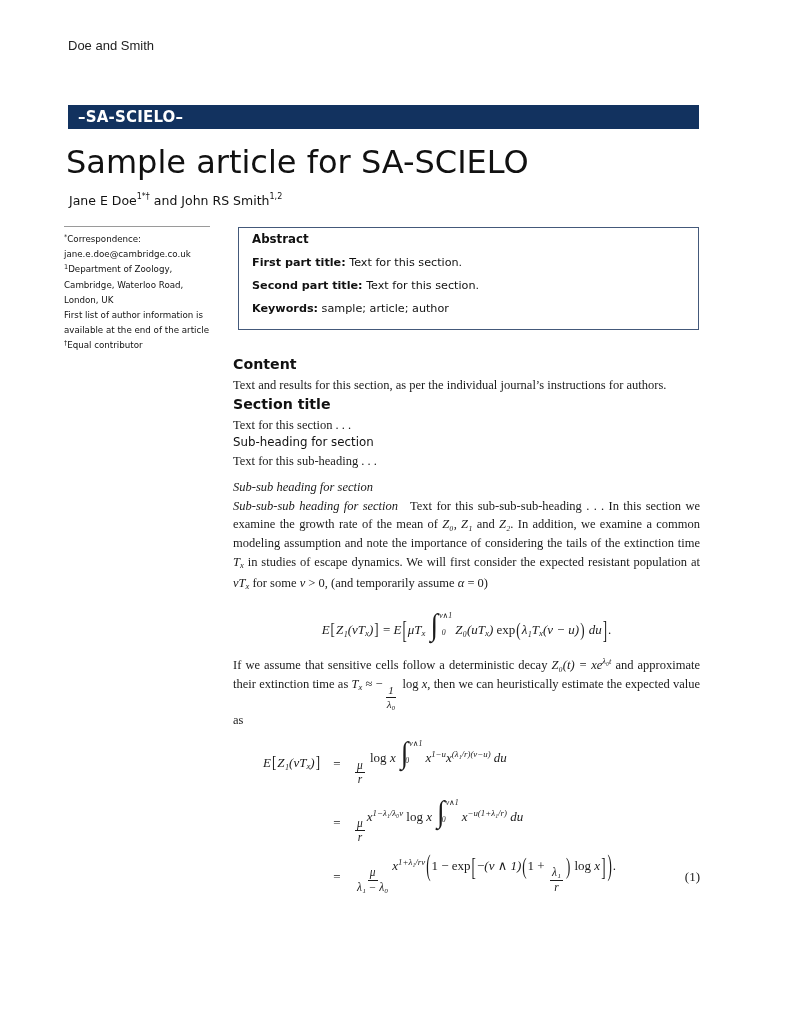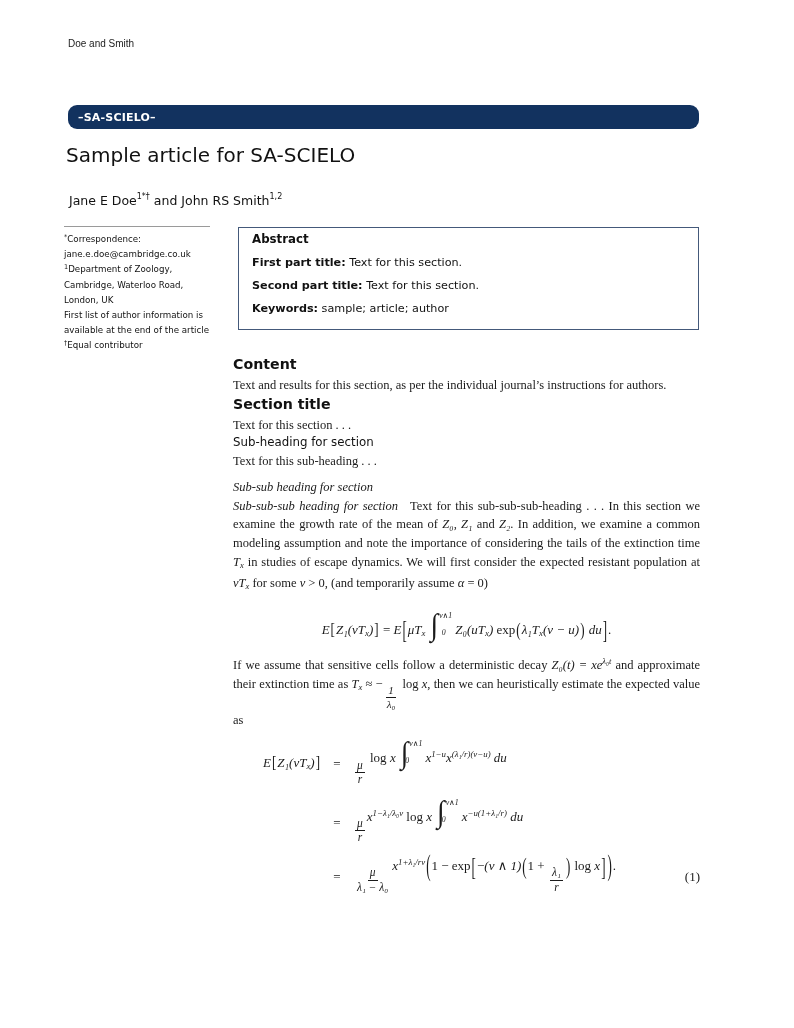--- a/index.html
+++ b/index.html
@@ -3,31 +3,31 @@
 <meta charset="utf-8">
 <style>
   html,body{margin:0;padding:0;background:#e8e8e8;}
   .page{
     position:relative;width:794px;height:1028px;margin:0 auto;background:#ffffff;
     font-family:"Liberation Serif","DejaVu Serif",serif;color:#1a1a1a;overflow:hidden;
   }
   
   .running-head{
     position:absolute;left:68px;top:38px;
-    font-family:"Liberation Sans","DejaVu Sans",sans-serif;font-size:10px;color:#222;
+    font-family:"Liberation Sans","DejaVu Sans",sans-serif;font-size:13px;color:#222;
   }
   .banner{
     position:absolute;left:68px;top:105px;width:631px;height:24px;
     background:#12325F;color:#fff;display:flex;align-items:center;
-    font-family:"DejaVu Sans","Liberation Sans",sans-serif;font-weight:bold;font-size:11px;
-    padding-left:10px;box-sizing:border-box;letter-spacing:0.2px;border-radius:9px;
+    font-family:"DejaVu Sans","Liberation Sans",sans-serif;font-weight:bold;font-size:15px;
+    padding-left:10px;box-sizing:border-box;letter-spacing:0.2px;
   }
   .article-title{
     position:absolute;left:66px;top:143px;width:640px;
-    font-family:"DejaVu Sans","Liberation Sans",sans-serif;font-weight:400;font-size:20px;color:#111;
+    font-family:"DejaVu Sans","Liberation Sans",sans-serif;font-weight:400;font-size:32px;color:#111;
   }
   .byline{
     position:absolute;left:69px;top:192px;
     font-family:"DejaVu Sans","Liberation Sans",sans-serif;font-size:12.5px;color:#111;
   }
   .byline sup{font-size:8px;vertical-align:6px;}
   
   .sidebar{
     position:absolute;left:64px;top:226px;width:148px;
     font-family:"DejaVu Sans","Liberation Sans",sans-serif;font-size:8.7px;line-height:13.2px;color:#111;

